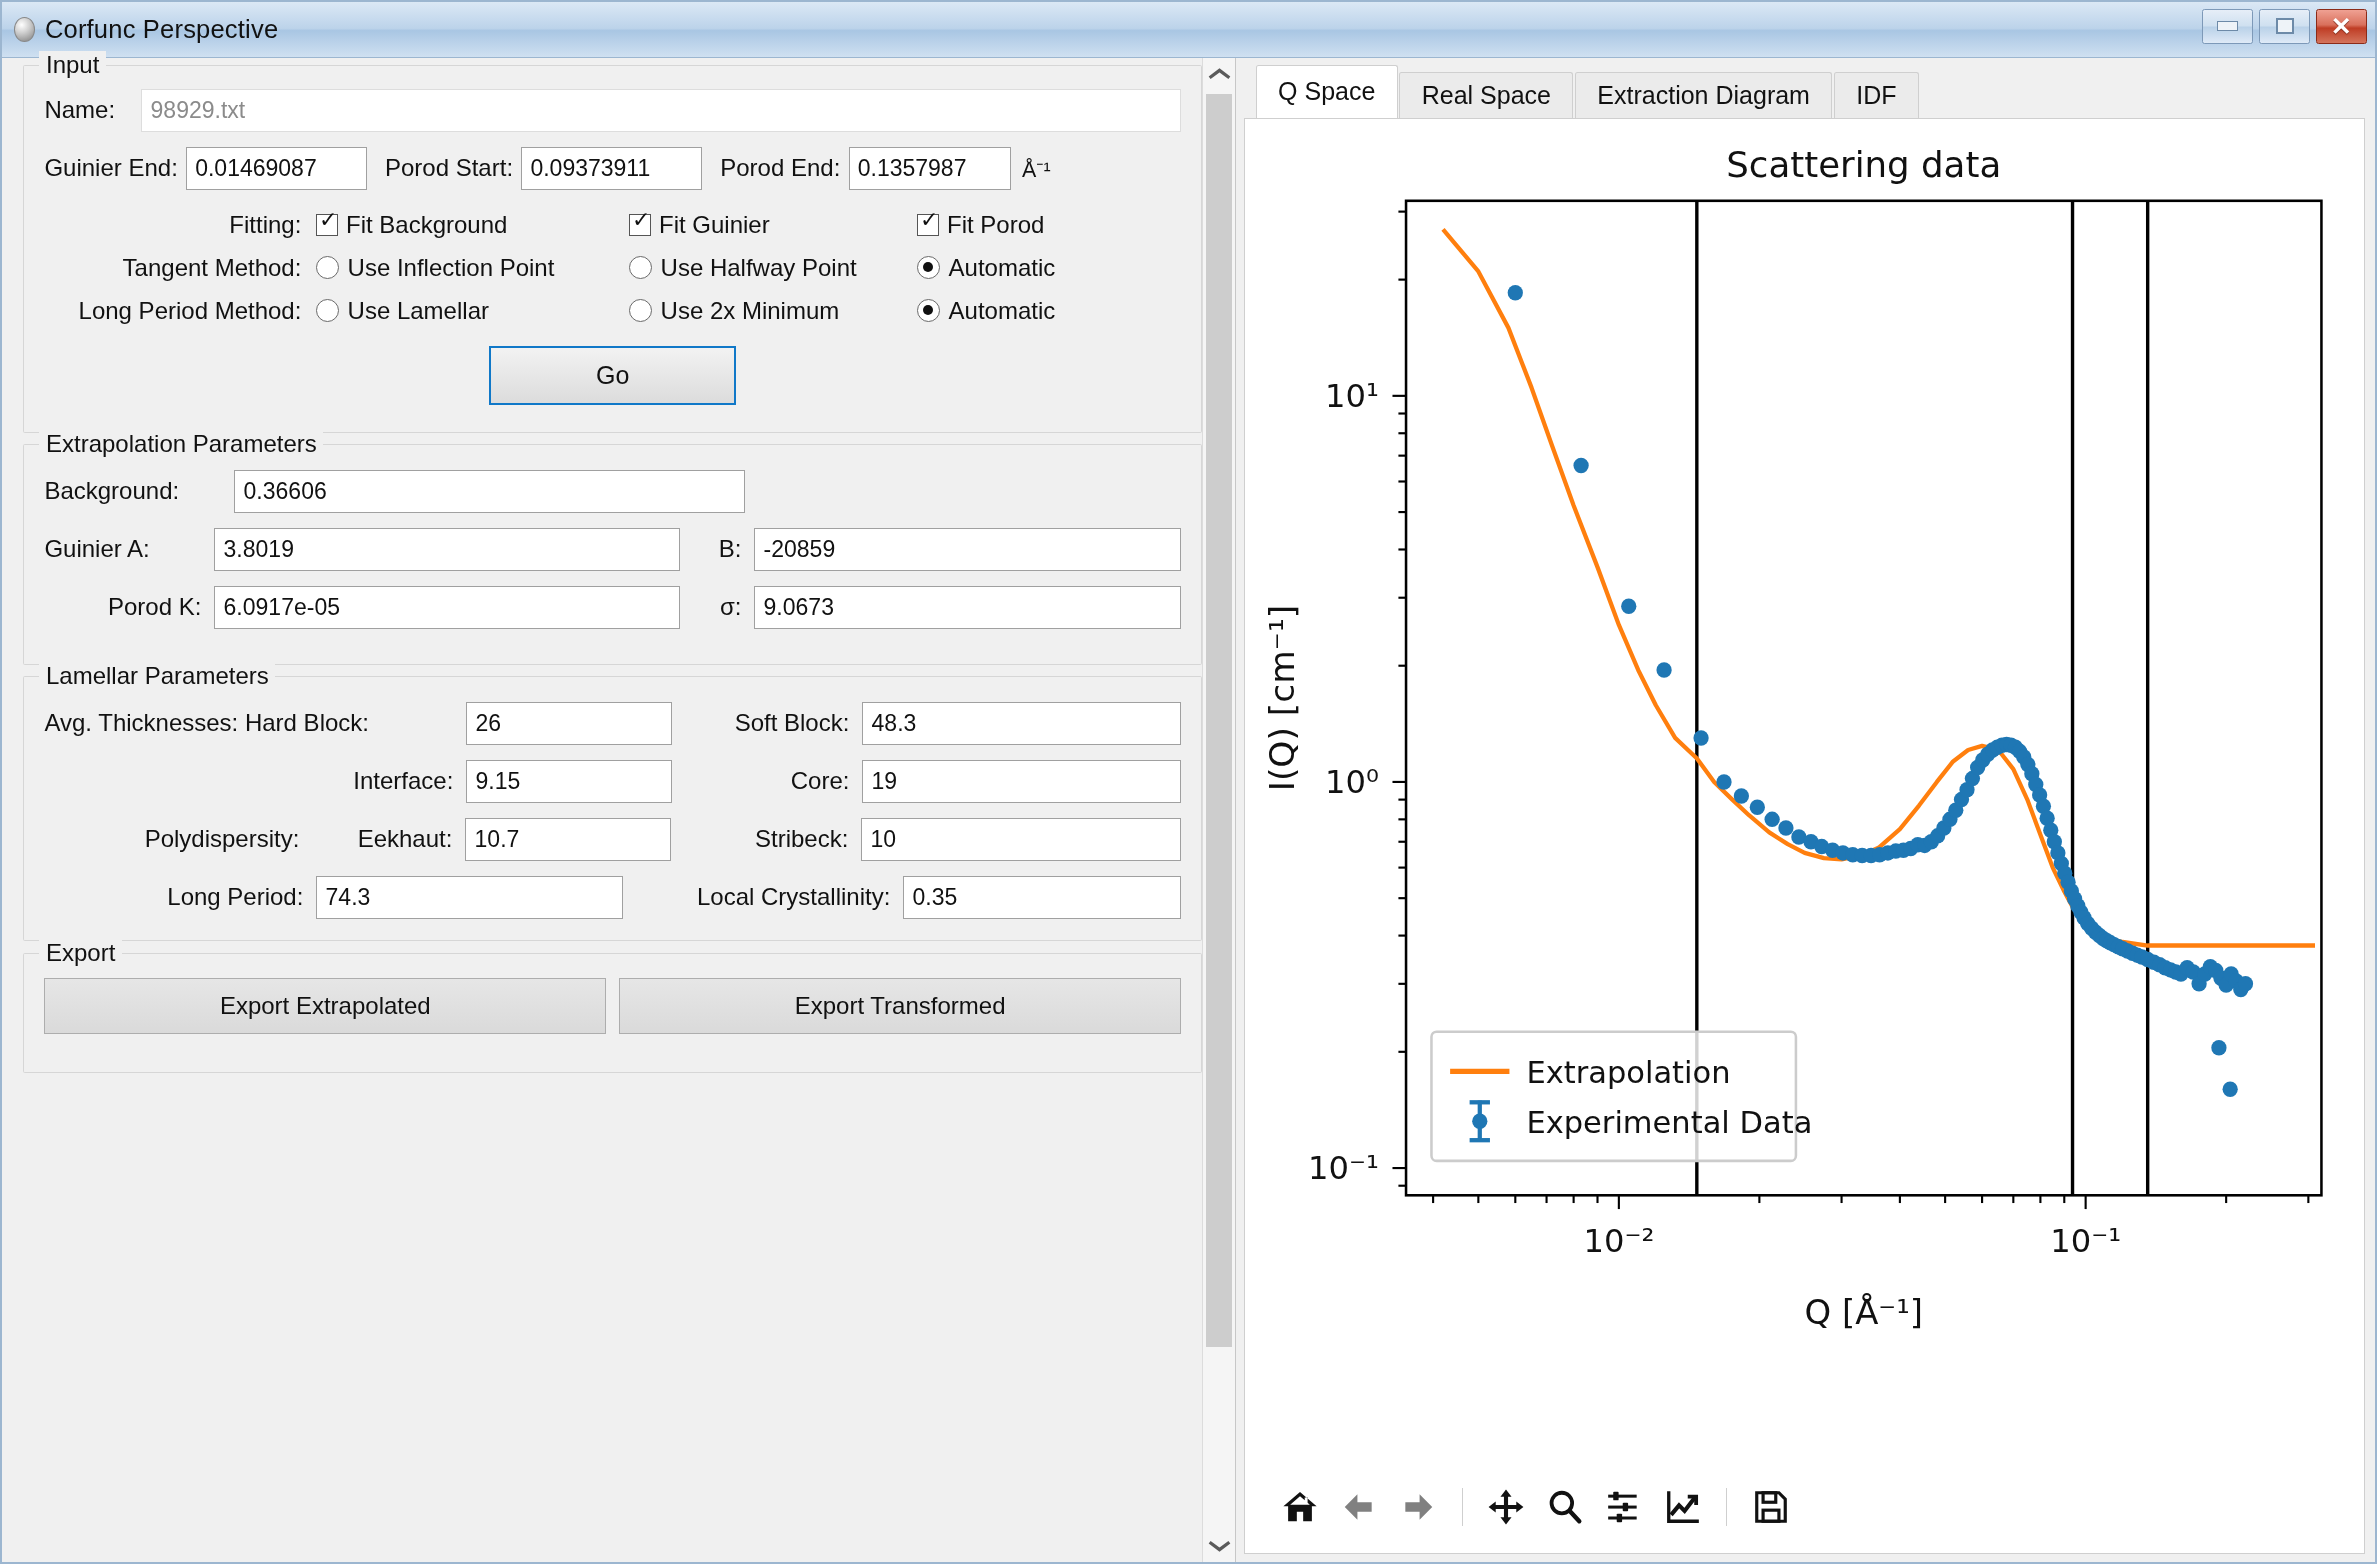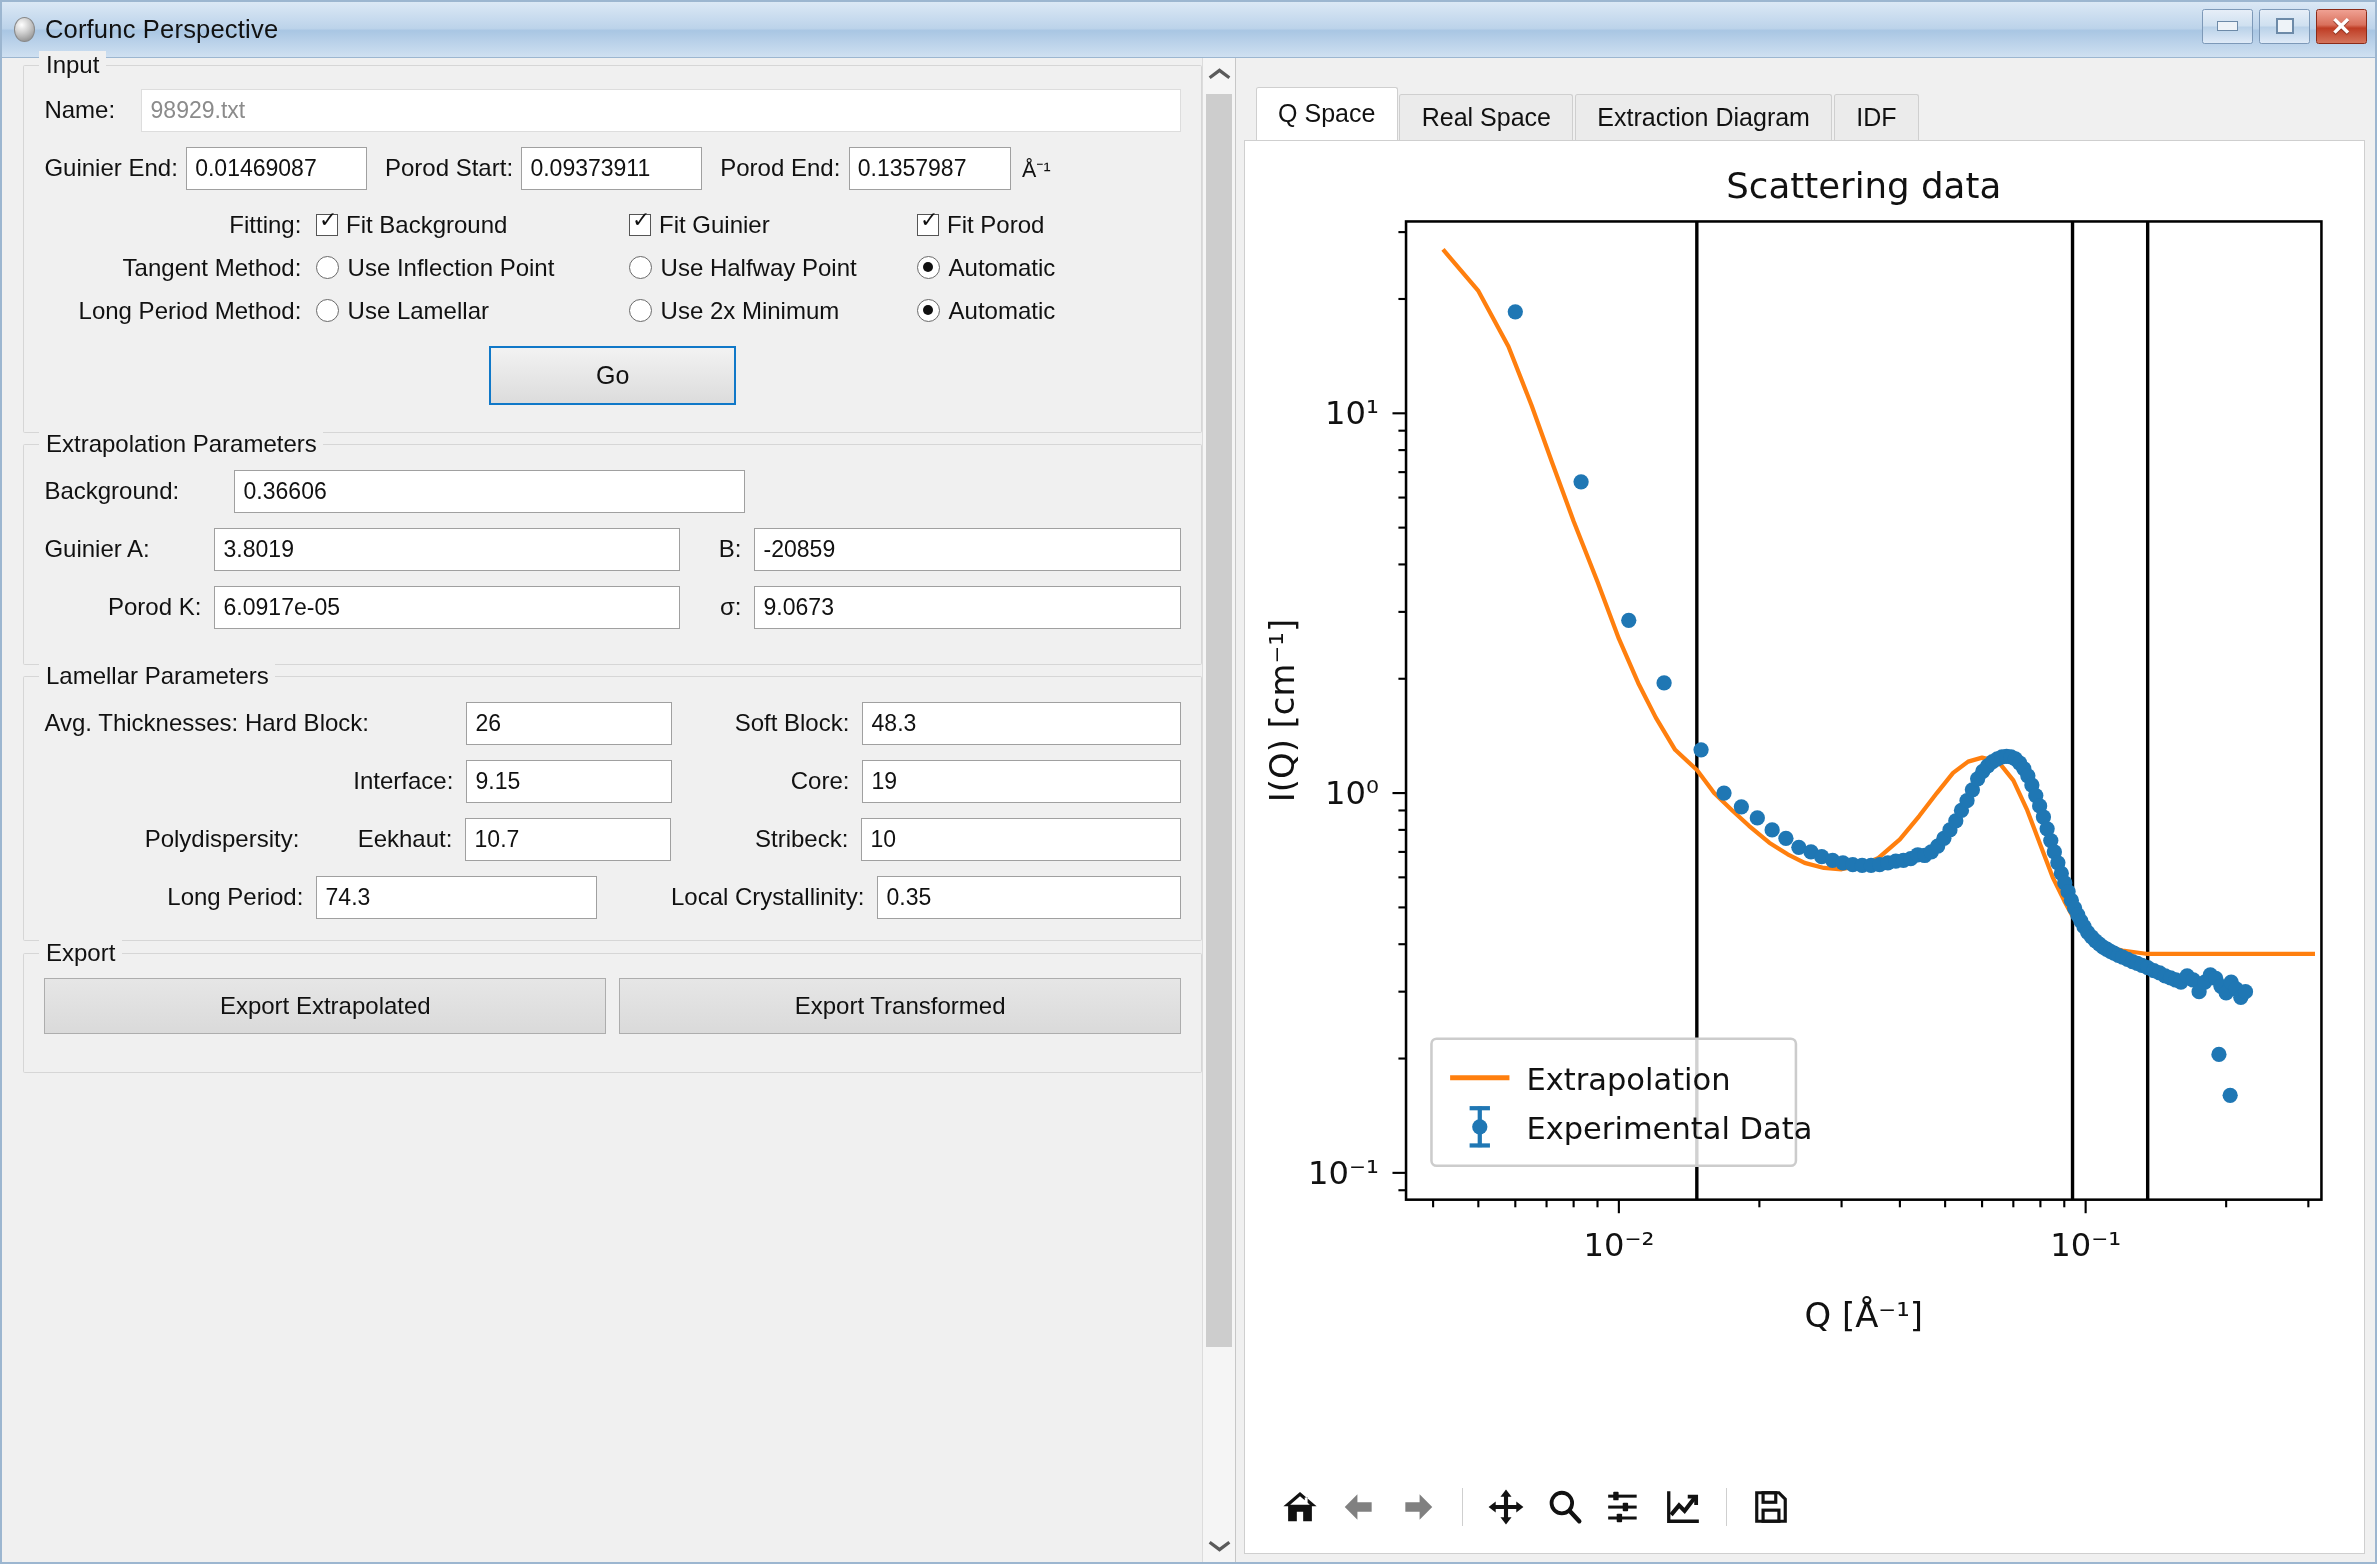--- a/index.html
+++ b/index.html
@@ -133,21 +133,21 @@
   #vscroll {
     width: 33px; flex:none; background:#f5f5f5;
     border-left:0.8px solid #dcdcdc;
     display:flex; flex-direction:column; align-items:center;
   }
   .sb-arrow { height: 33px; width:100%; display:flex;align-items:center;justify-content:center; color:#5a5a5a; font-size:18px; }
   #sb-track { flex:1; width:100%; position:relative; padding: 1.6px 3.3px; }
   #sb-thumb { position:absolute; left:3.3px; right:3.3px; top: 3.3px; height: 1253px; background:#cdcdcd; }
 
   
-  #right-panel { flex:1; min-width:0; background:#f0f0f0; display:flex; flex-direction:column; padding: 6.6px 10px 8.2px 8.2px; margin-top: 22px; }
+  #right-panel { flex:1; min-width:0; background:#f0f0f0; display:flex; flex-direction:column; padding: 6.6px 10px 8.2px 8.2px; }
   #tabstrip { display:flex; align-items:flex-end; height: 53px; flex:none; padding-left: 11.5px; }
   .tab {
     height: 46px; padding: 0 21.4px; display:flex; align-items:center;
     font-size: 25px; color:#111;
     background:#ebebeb; border:0.8px solid #cfcfcf; border-bottom:none;
     margin-right: 1.6px; border-radius: 2.5px 2.5px 0 0;
   }
   .tab.active { background:#fff; height: 53px; border-color:#cfcfcf; position:relative; z-index:2; }
   #tab-content {
     flex:1; min-height:0; background:#fff; border:0.8px solid #cfcfcf;
@@ -300,21 +300,21 @@
           <div class="row">
             <div class="lbl" style="width:255px;text-align:right;">Polydispersity:</div>
             <div class="lbl" style="width:166px;text-align:right;padding-right:13px;">Eekhaut:</div>
             <div class="txtbox" style="width:206px;">10.7</div>
             <div class="lbl" style="width:190px;text-align:right;padding-right:13px;">Stribeck:</div>
             <div class="txtbox" style="flex:1;">10</div>
           </div>
 
           <div class="row" style="margin-bottom:3.3px;">
             <div class="lbl" style="width:272px;text-align:right;padding-right:13px;">Long Period:</div>
-            <div class="txtbox" style="width:281px;">74.3</div>
+            <div class="txtbox" style="width:307px;">74.3</div>
             <div class="lbl" style="width:280px;text-align:right;padding-right:13px;">Local Crystallinity:</div>
             <div class="txtbox" style="flex:1;">0.35</div>
           </div>
         </div>
 
         <div class="group" style="padding-bottom:21.4px;">
           <div class="legend">Export</div>
           <div class="row" style="margin-bottom:16px;gap:13px;margin-top:-3.3px;">
             <div class="btn-export">Export Extrapolated</div>
             <div class="btn-export">Export Transformed</div>

